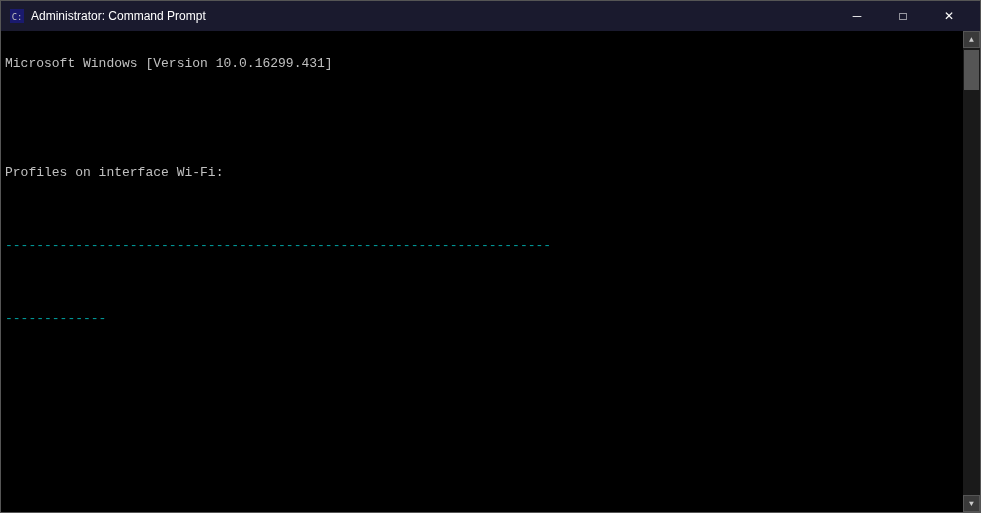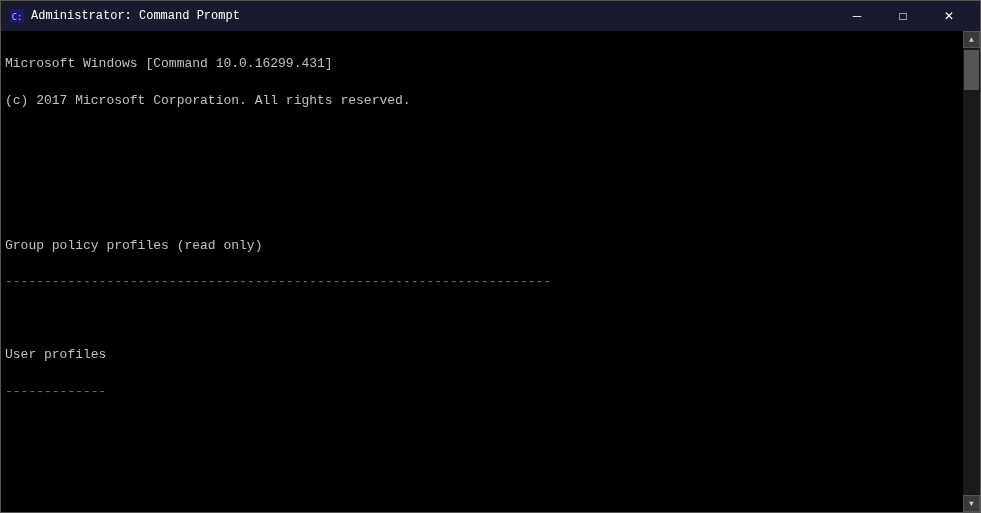--- a/index.html
+++ b/index.html
@@ -42,21 +42,21 @@
 
     .title-bar-icon svg {
       width: 14px;
       height: 14px;
     }
 
     .title-bar-text {
       flex: 1;
       color: #ffffff;
       font-size: 12px;
-      font-family: Liberation Mono, monospace;
+      font-family: Liberation Sans, sans-serif;
     }
 
     .title-bar-controls {
       display: flex;
       gap: 0;
     }
 
     .title-bar-btn {
       width: 46px;
       height: 30px;
@@ -149,29 +149,27 @@
     <span class="title-bar-text">Administrator: Command Prompt</span>
     <div class="title-bar-controls">
       <button class="title-bar-btn">─</button>
       <button class="title-bar-btn">□</button>
       <button class="title-bar-btn close">✕</button>
     </div>
   </div>
 
   <div class="content-area">
     <div class="terminal">
-<span class="line white">Microsoft Windows [Command 10.0.16299.431]</span>
-<span class="line white">(c) 2017 Microsoft Corporation. All rights reserved.</span>
+<span class="line white">Microsoft Windows [Version 10.0.16299.431]</span>
 <span class="line"> </span>
 <span class="line"> </span>
+<span class="line white">Profiles on interface Wi-Fi:</span>
 <span class="line"> </span>
-<span class="line white">Group policy profiles (read only)</span>
 <span class="line cyan">----------------------------------------------------------------------</span>
 <span class="line"> </span>
-<span class="line white">User profiles</span>
 <span class="line cyan">-------------</span>
 
 
 
 
 
 
 
 
     </div>

